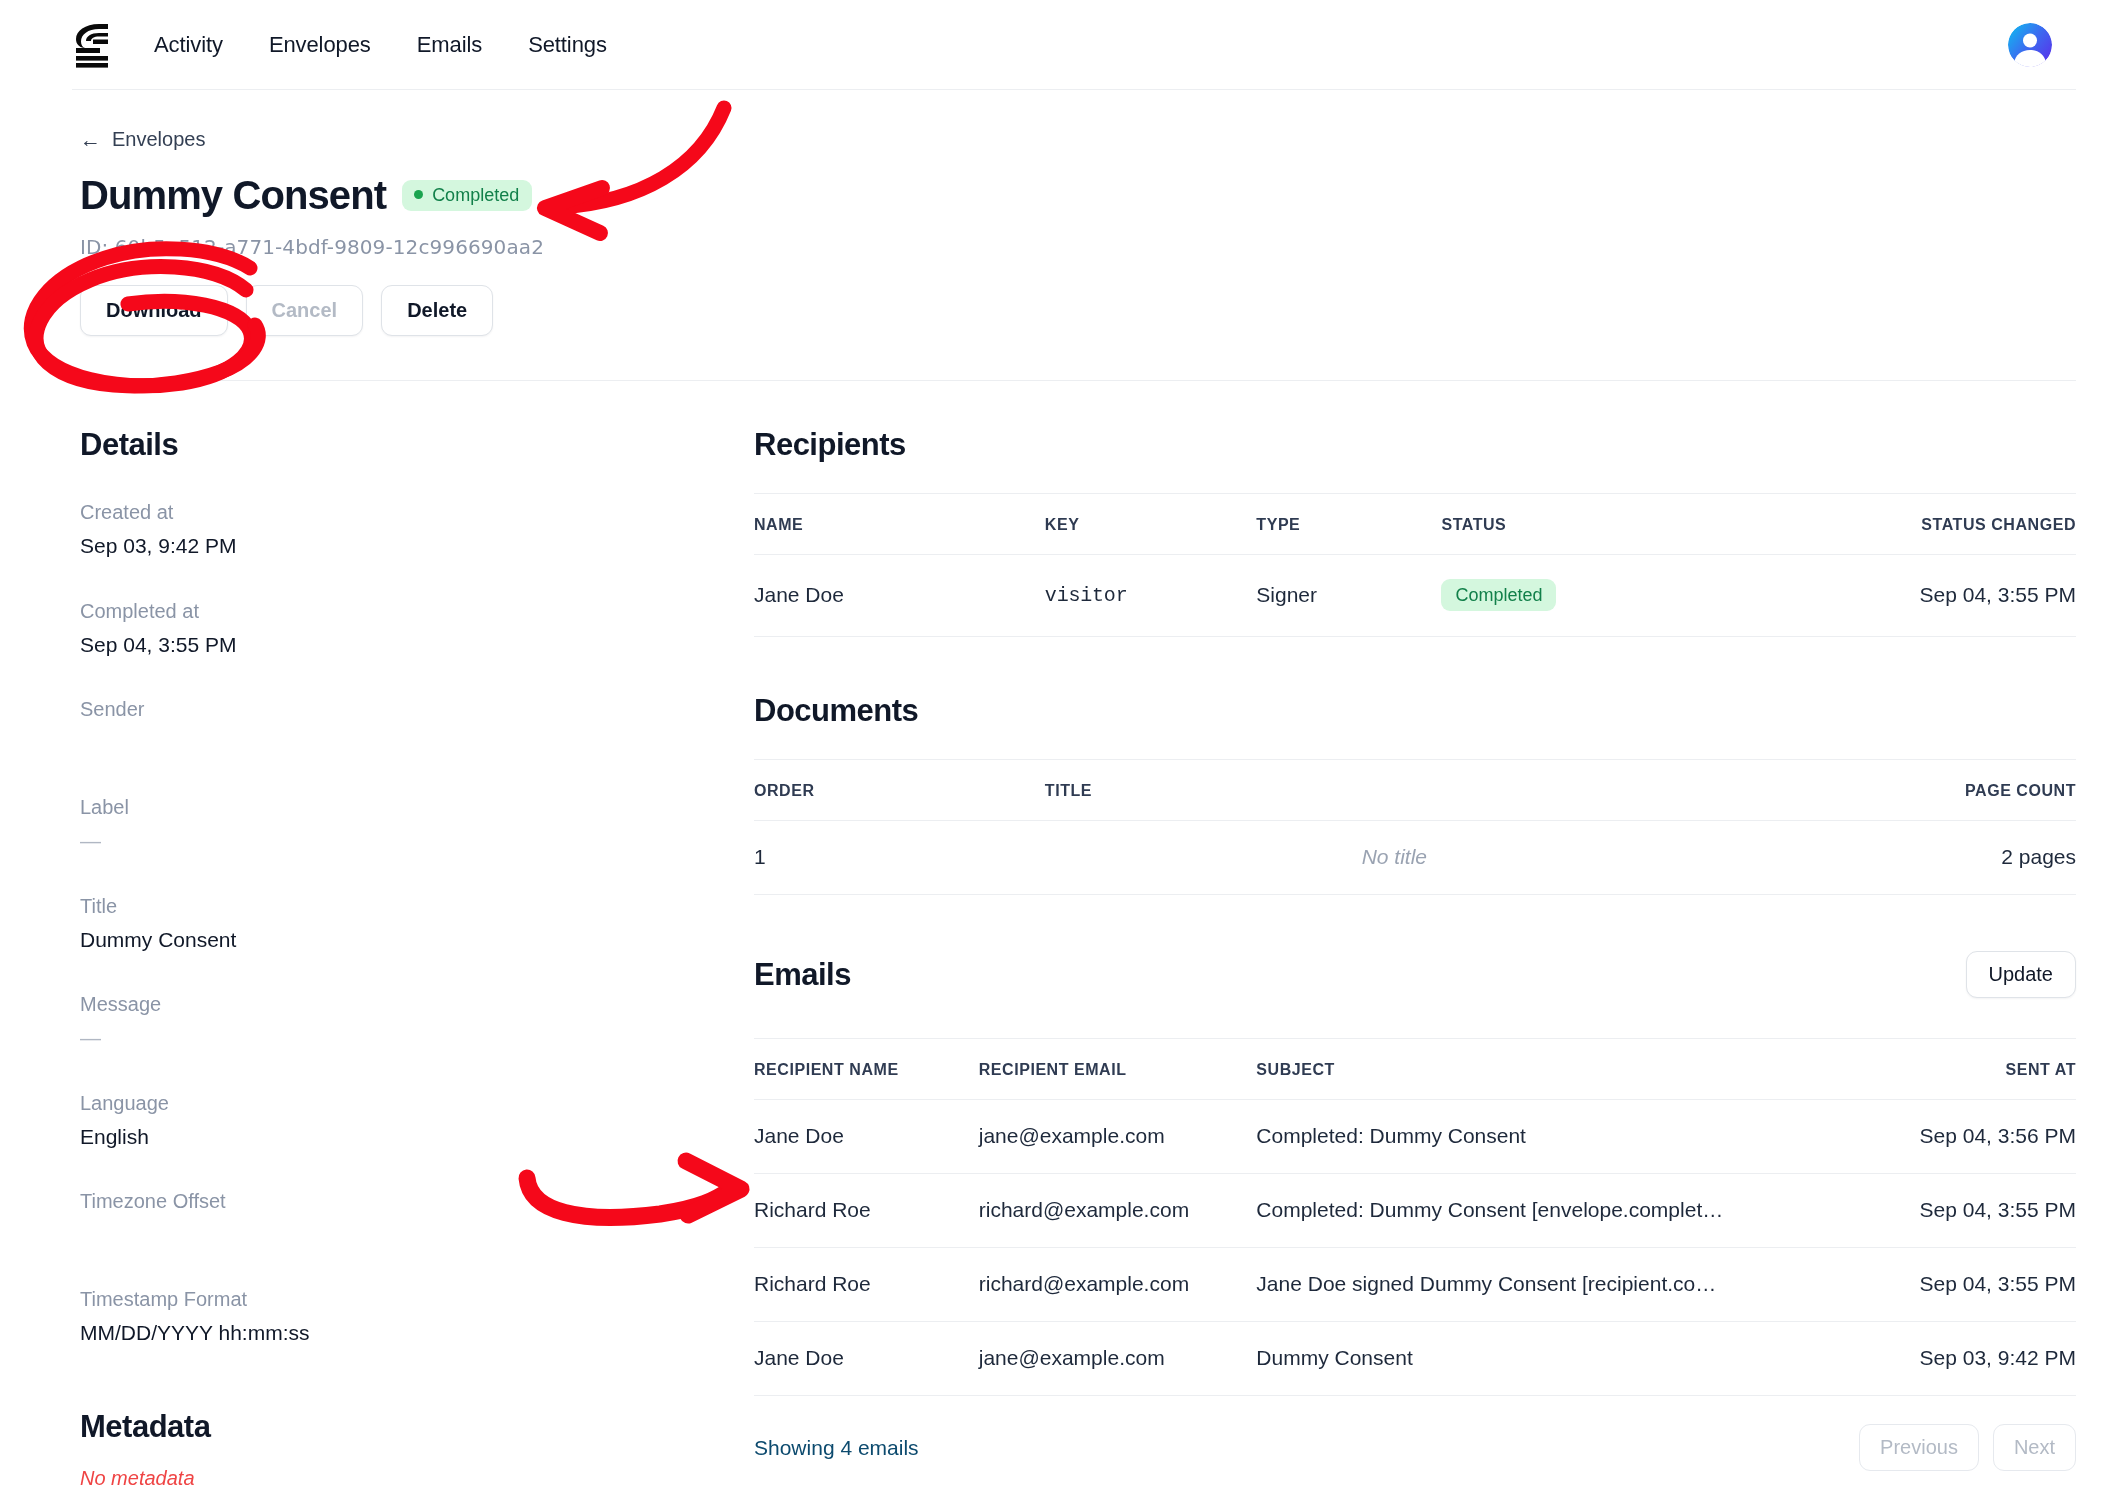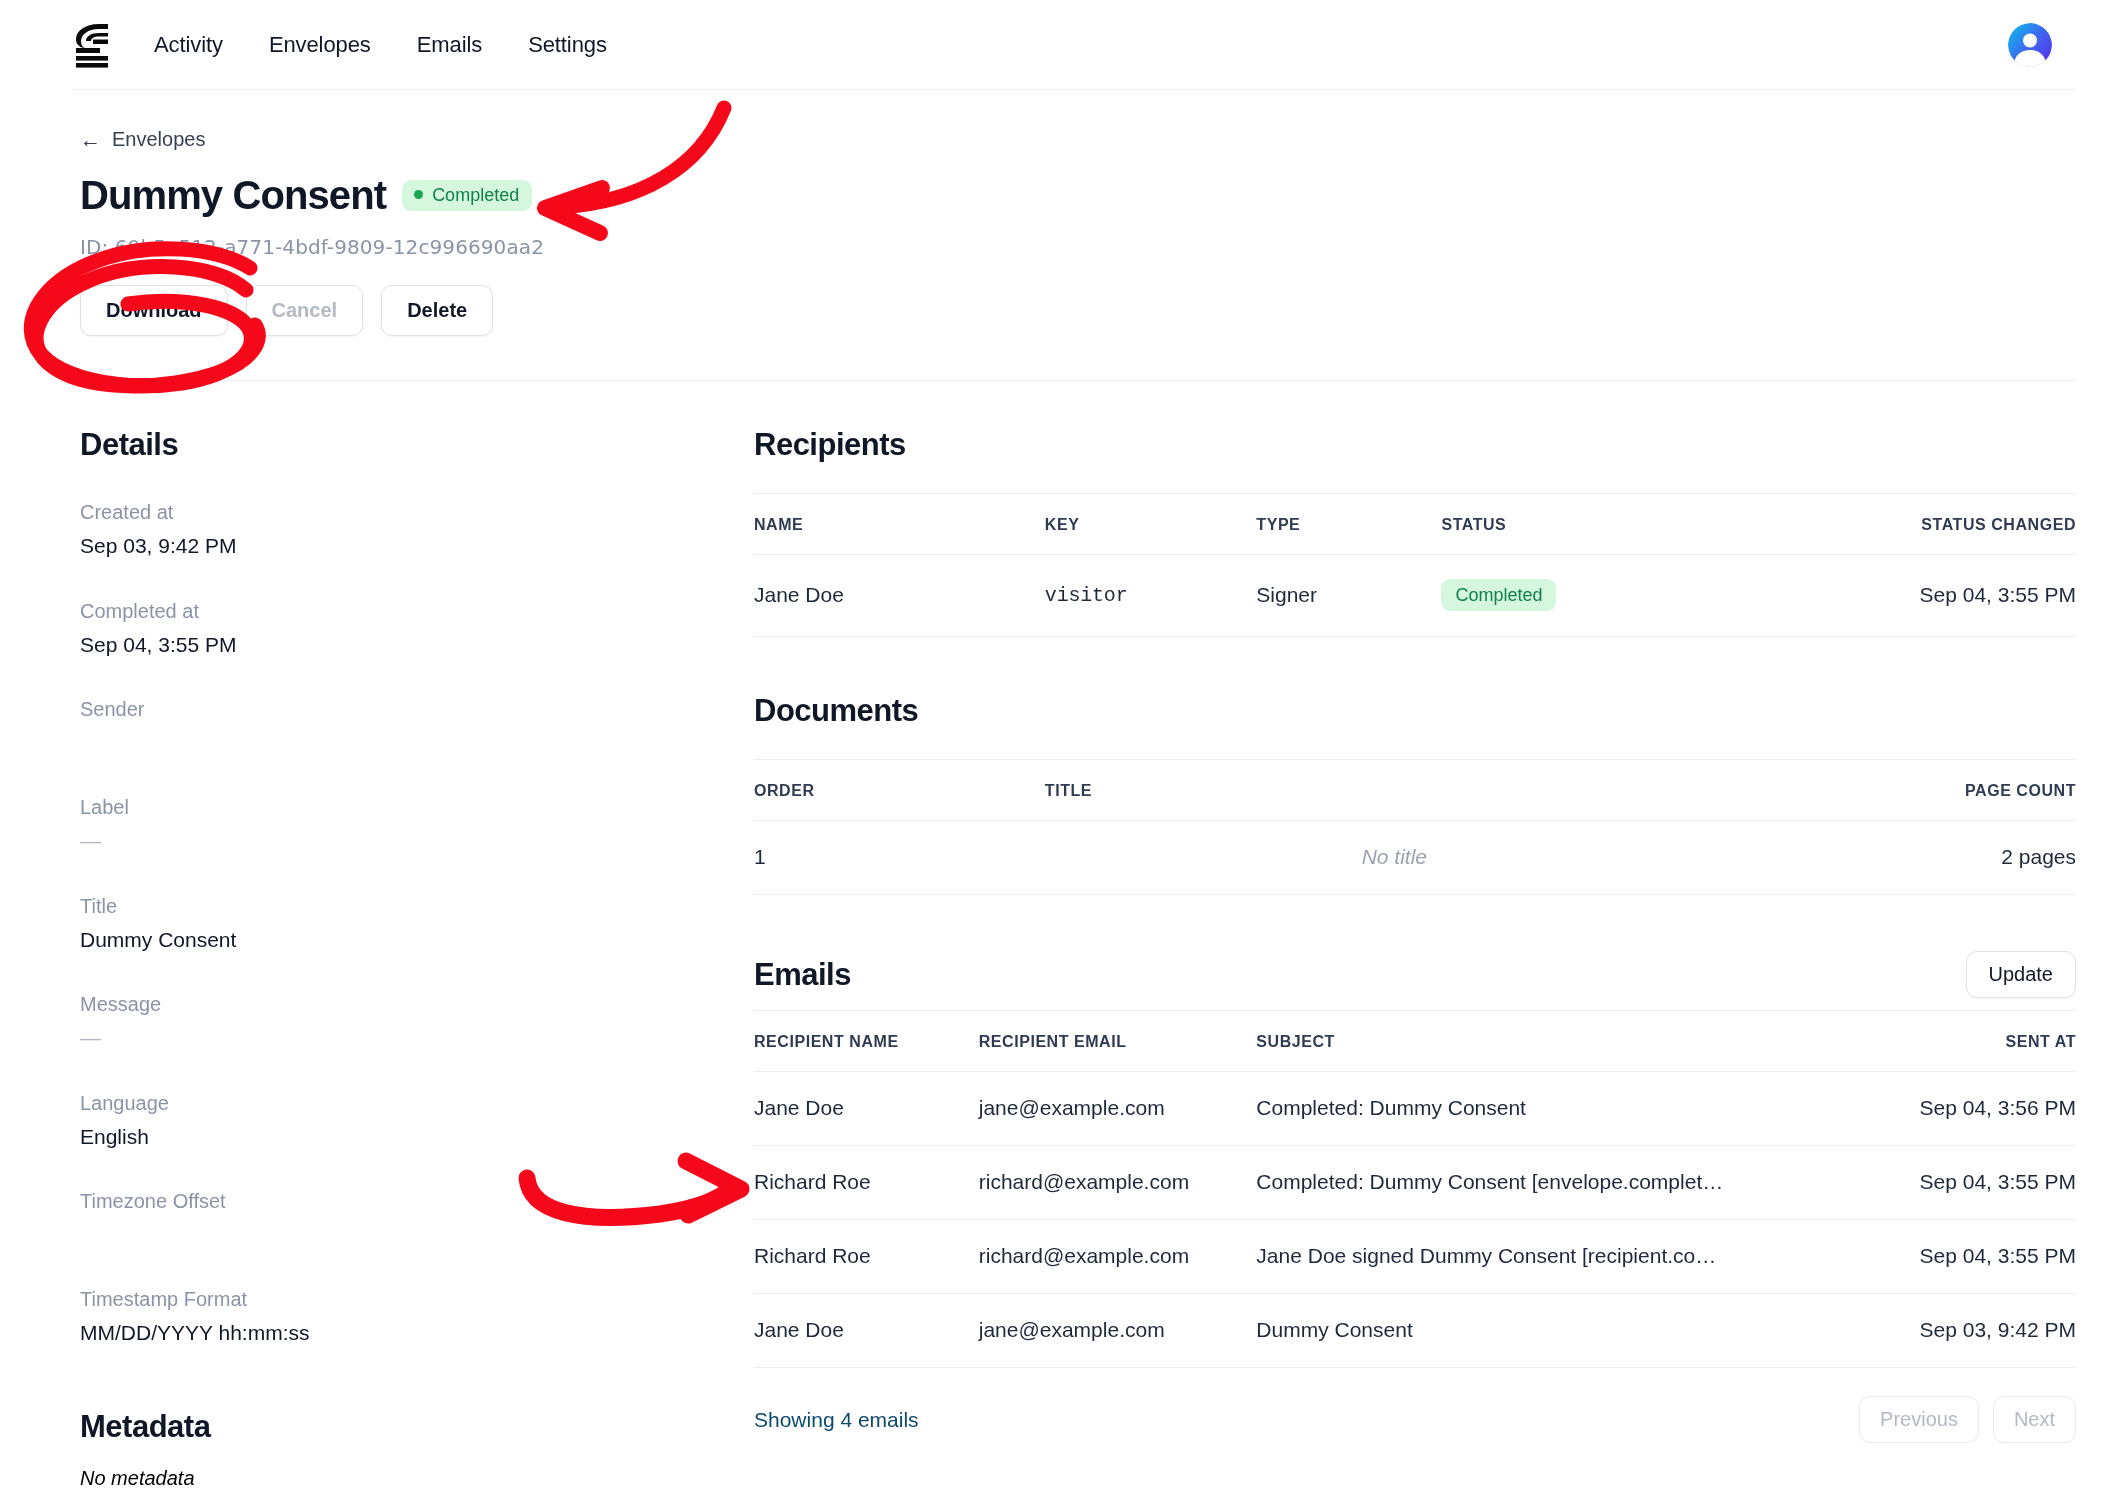--- a/index.html
+++ b/index.html
@@ -187,21 +187,21 @@
     min-height: 31px;
   }
   .field-value.dash { color: #b0b7c3; }
   .field-value.empty { min-height: 31px; }
 
   .meta-head { margin-top: 60px; }
   .meta-empty {
     margin-top: 22px;
     font-size: 20px;
     font-style: italic;
-    color: #000000;
+    color: #ef4444;
   }
 
   
   .tbl-block { margin-bottom: 10px; }
   .tbl-head-row {
     display: flex;
     align-items: center;
     justify-content: space-between;
   }
   .update-btn {
@@ -455,21 +455,21 @@
           </tbody>
         </table>
       </div>
 
       <div class="tbl-block tbl-space-top">
         <div class="tbl-head-row">
           <div class="section-h">Emails</div>
           <button class="update-btn">Update</button>
         </div>
 
-        <table style="margin-top:12px;">
+        <table style="margin-top:40px;">
           <thead>
             <tr>
               <th style="width:17%">RECIPIENT NAME</th>
               <th style="width:21%">RECIPIENT EMAIL</th>
               <th>SUBJECT</th>
               <th class="ta-right">SENT AT</th>
             </tr>
           </thead>
           <tbody>
             <tr>

